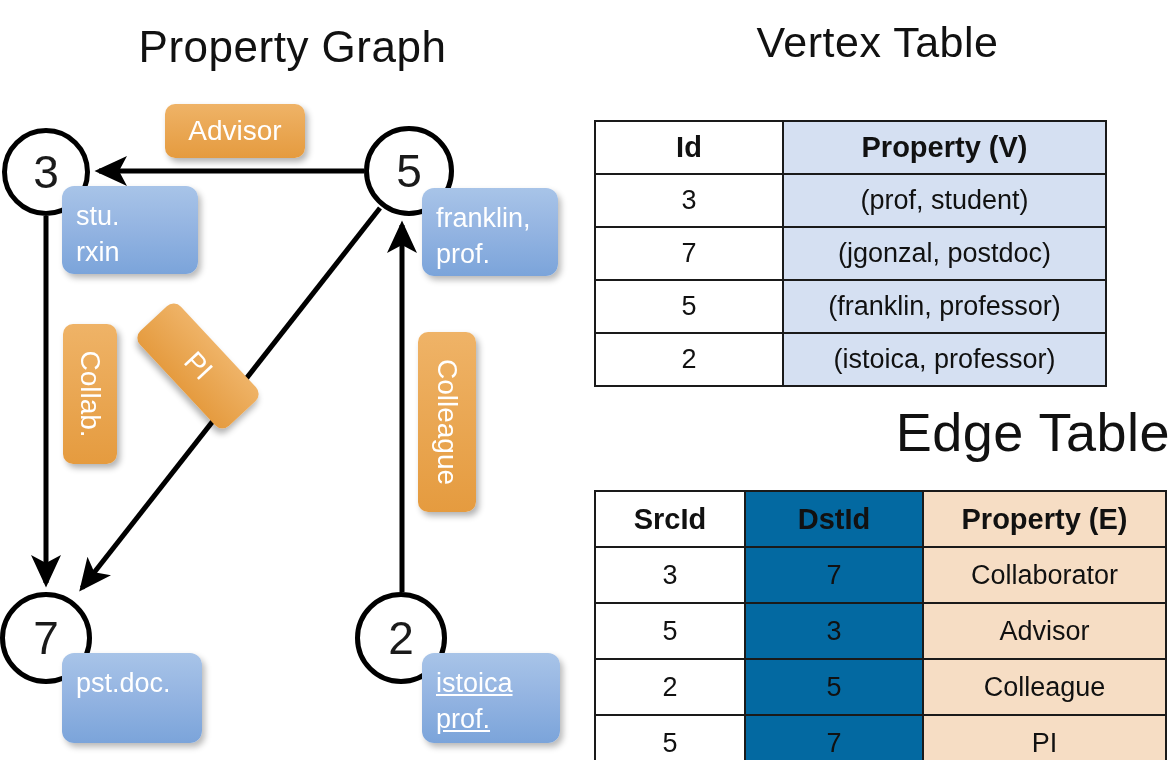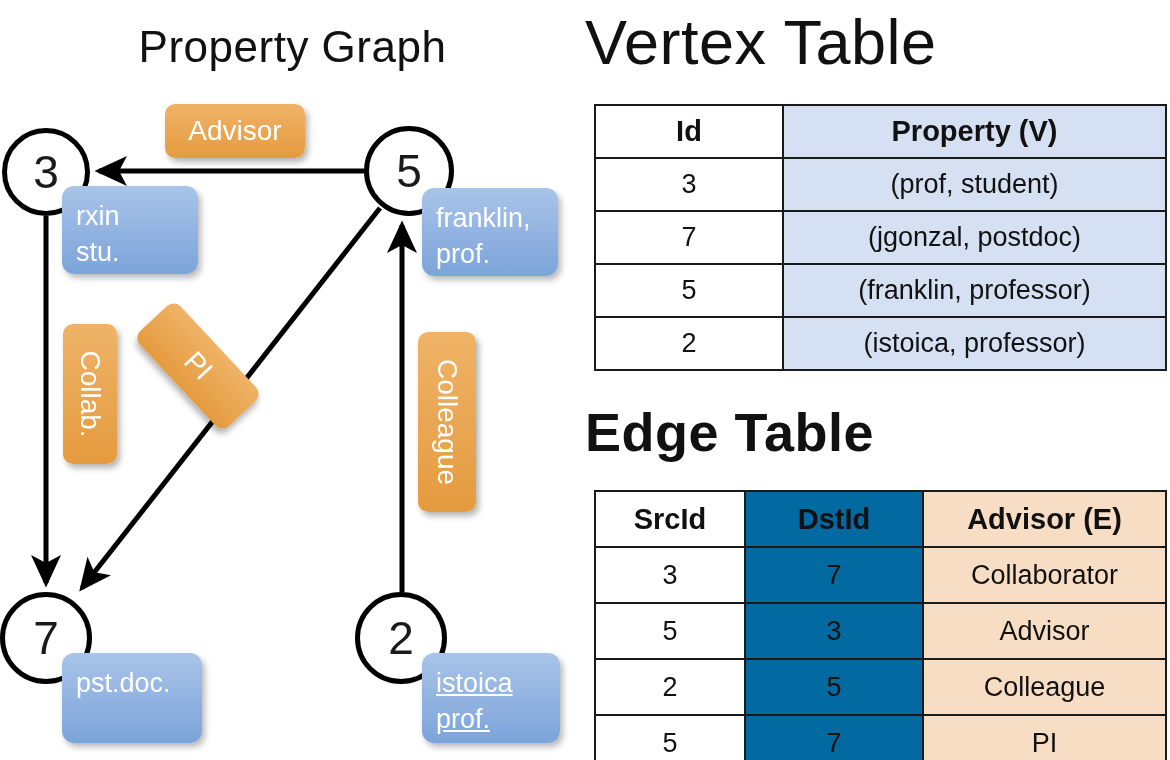--- a/index.html
+++ b/index.html
@@ -31,32 +31,31 @@
     top: 12px;
     width: 585px;
     text-align: center;
     font-size: 44px;
     line-height: 70px;
   }
   #title-vertex-table {
     left: 585px;
     top: 10px;
     width: 585px;
-    text-align: left;
-    font-size: 63px;
+    text-align: center;
+    font-size: 43px;
     line-height: 64px;
   }
   #title-edge-table {
     left: 585px;
     top: 400px;
     width: 585px;
-    text-align: left;
+    text-align: right;
     font-size: 54px;
     line-height: 64px;
-    font-weight: bold;
   }
 
   
   #graph-panel {
     position: absolute;
     left: 0;
     top: 0;
     width: 585px;
     height: 760px;
   }
@@ -169,22 +168,22 @@
   .data-table th {
     font-weight: 700;
     font-size: 29px;
   }
   .data-table td {
     font-size: 27px;
   }
 
   #vertex-table {
     left: 594px;
-    top: 104px;
-    width: 573px;
+    top: 120px;
+    width: 513px;
   }
   #vertex-table th, #vertex-table td { height: 51px; }
   #vertex-table .col-id { width: 186px; background: #ffffff; }
   #vertex-table .col-prop { background: #d5e0f2; }
 
   #edge-table {
     left: 594px;
     top: 490px;
     width: 573px;
   }
@@ -239,22 +238,22 @@
     <span>5</span>
   </div>
   <div class="vertex-node" id="node-7">
     <span>7</span>
   </div>
   <div class="vertex-node" id="node-2">
     <span>2</span>
   </div>
 
   <div class="prop-box" id="prop-rxin">
+    <div>stu.</div>
     <div>rxin</div>
-    <div>stu.</div>
   </div>
   <div class="prop-box" id="prop-franklin">
     <div>franklin,</div>
     <div>prof.</div>
   </div>
   <div class="prop-box" id="prop-jgonzal">
     <div>pst.doc.</div>
   </div>
   <div class="prop-box" id="prop-istoica">
     <div>istoica</div>
@@ -292,21 +291,21 @@
   </tbody>
 </table>
 
 <div class="title" id="title-edge-table">Edge Table</div>
 
 <table class="data-table" id="edge-table">
   <thead>
     <tr>
       <th class="col-src">SrcId</th>
       <th class="col-dst">DstId</th>
-      <th class="col-prop">Advisor (E)</th>
+      <th class="col-prop">Property (E)</th>
     </tr>
   </thead>
   <tbody>
     <tr>
       <td class="col-src">3</td>
       <td class="col-dst">7</td>
       <td class="col-prop">Collaborator</td>
     </tr>
     <tr>
       <td class="col-src">5</td>

